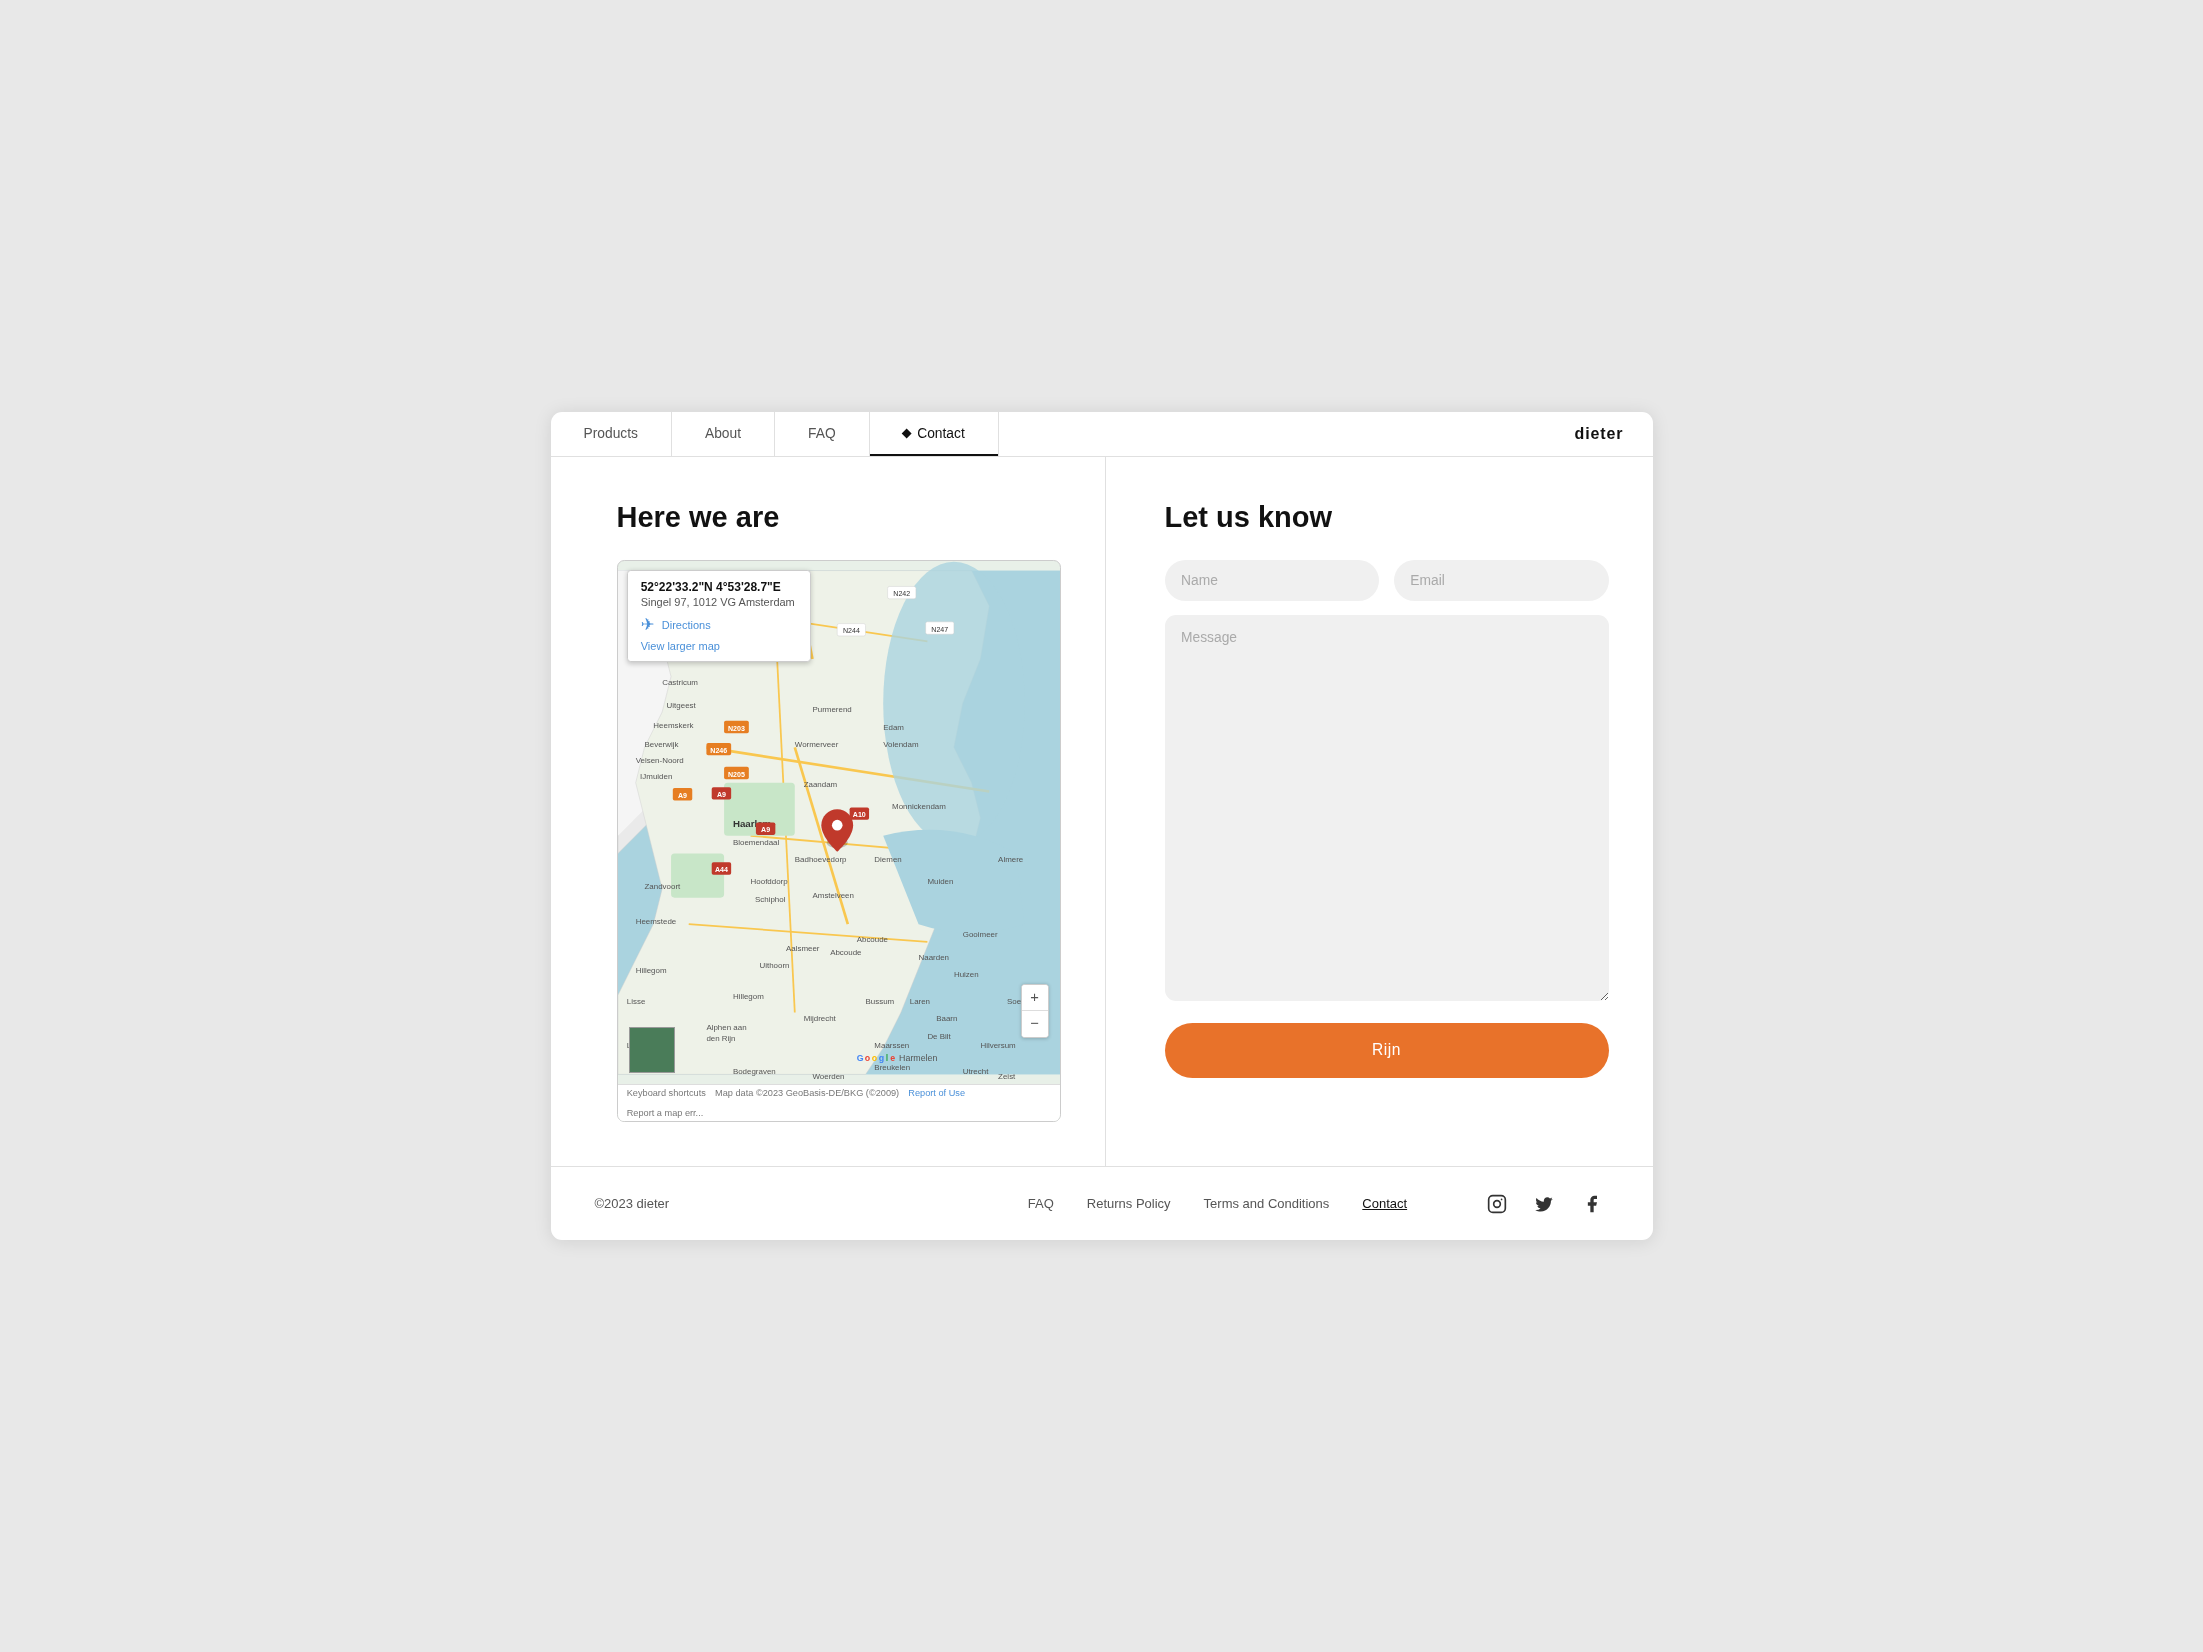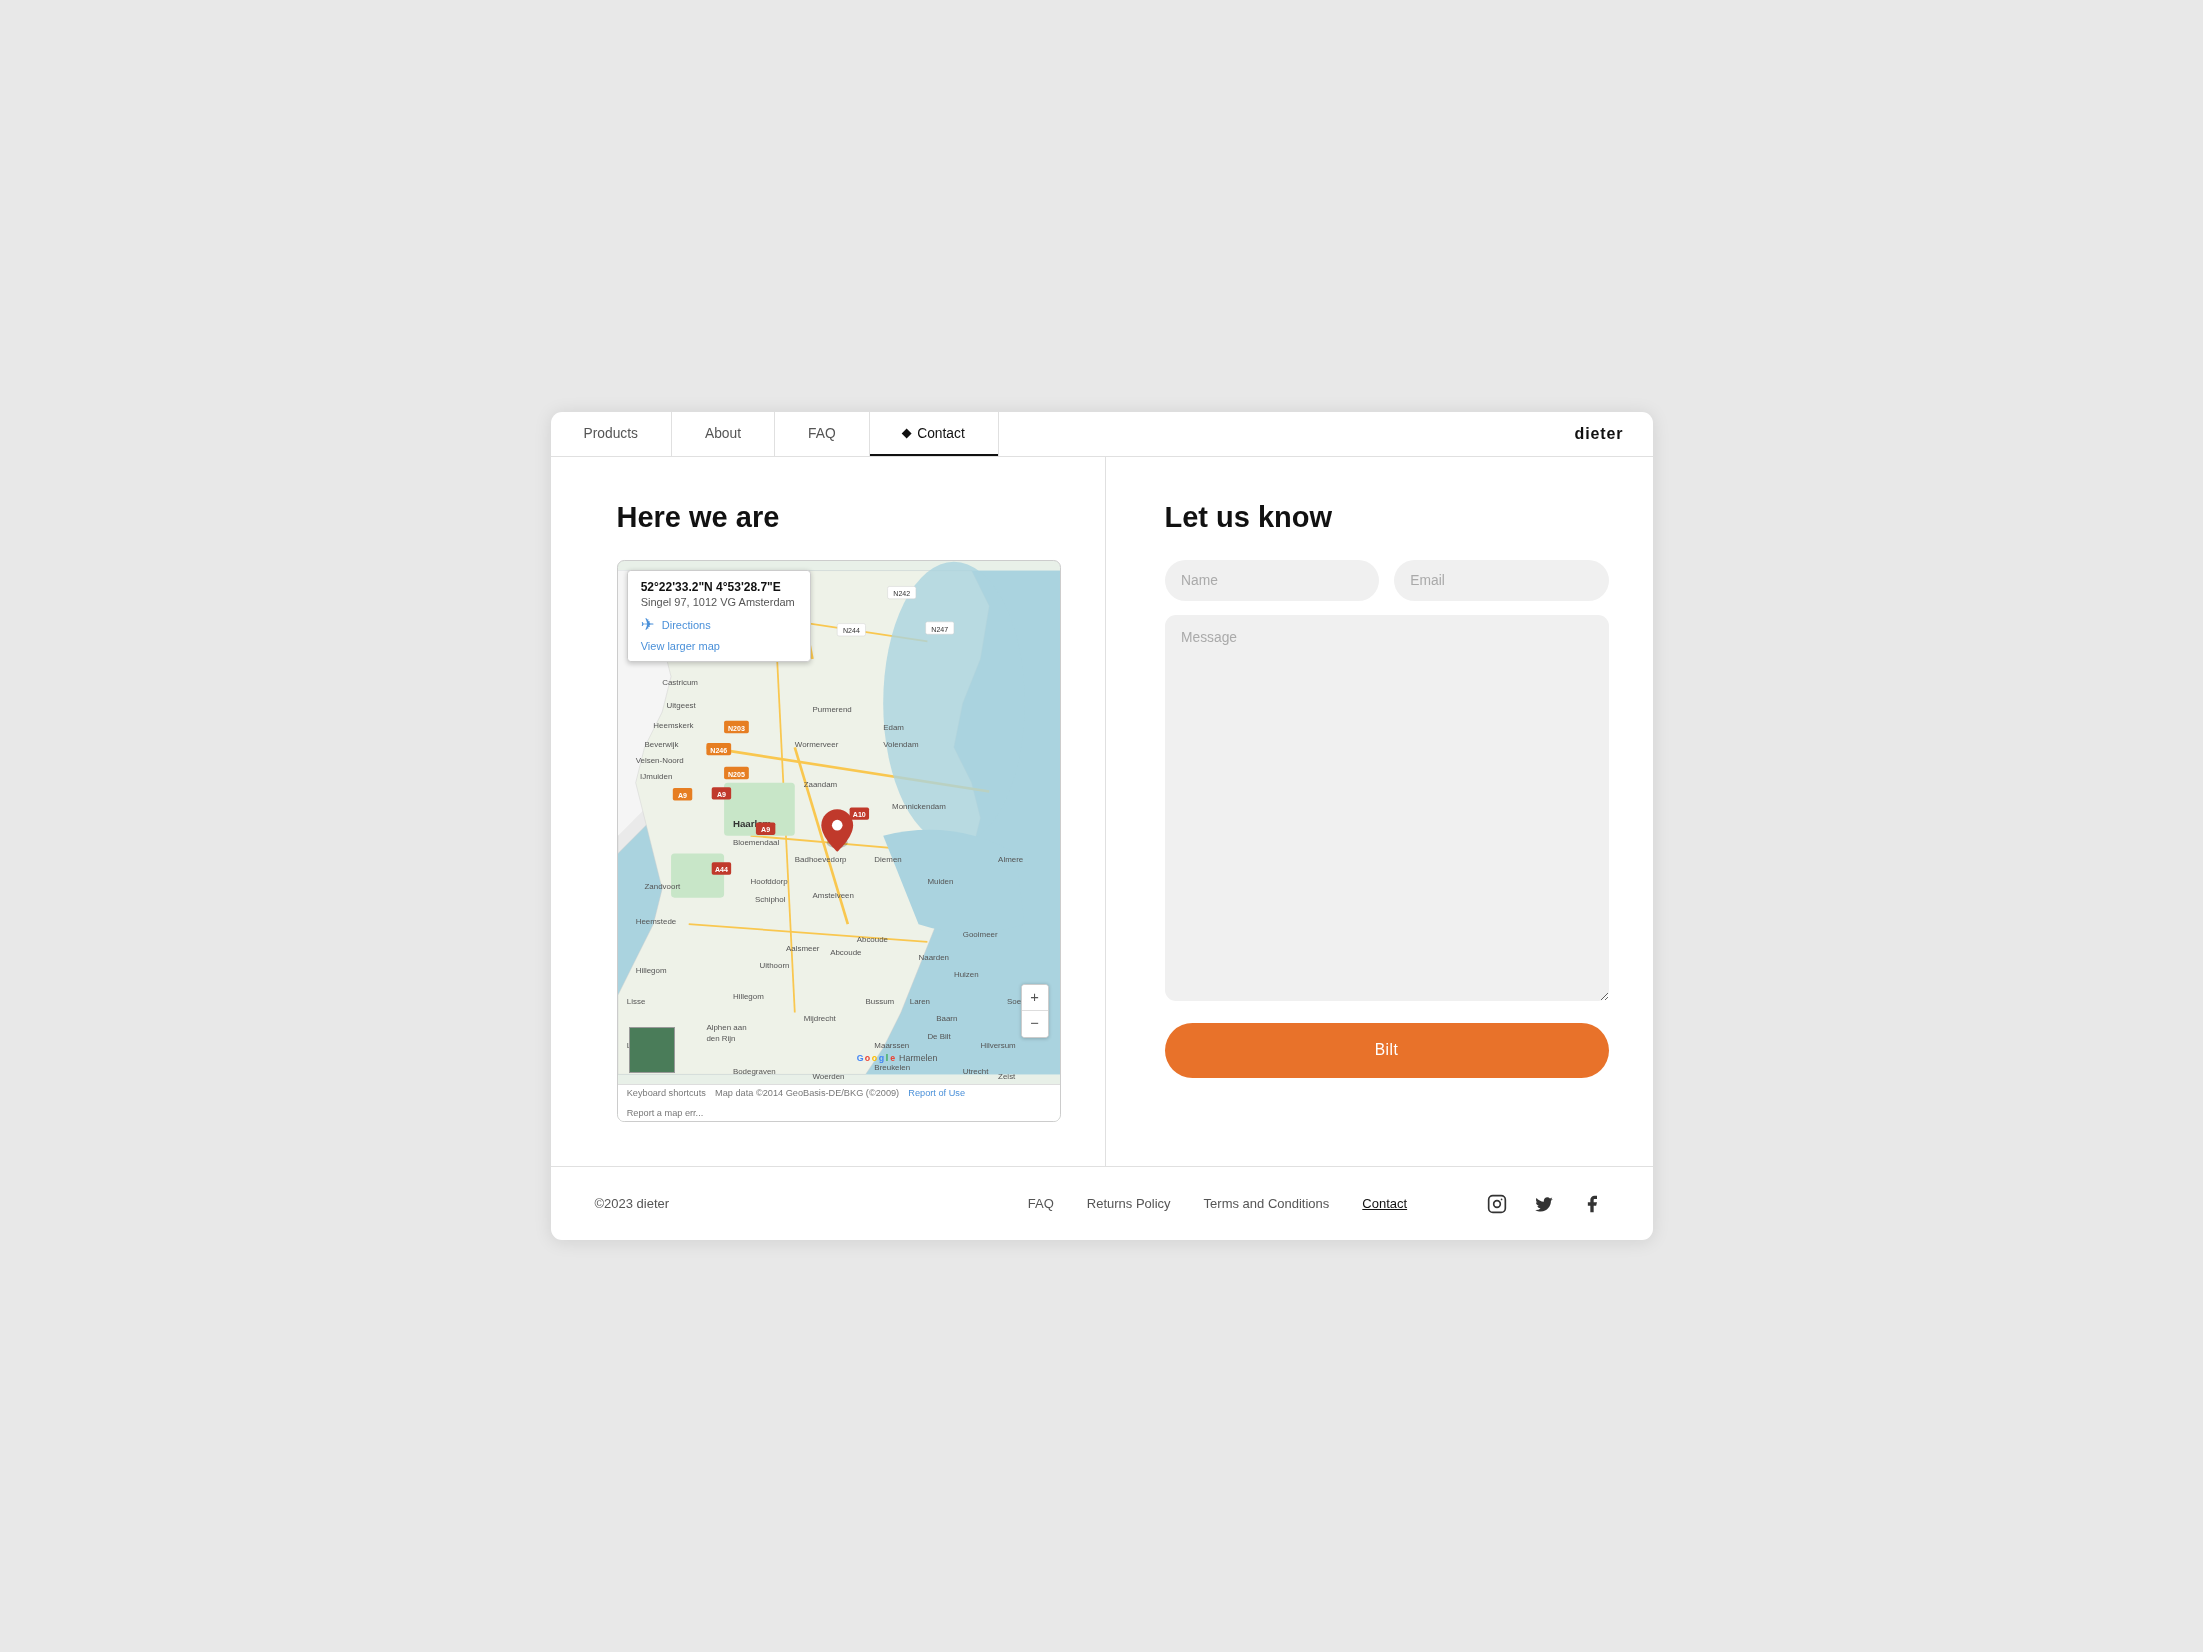--- a/index.html
+++ b/index.html
@@ -504,38 +504,38 @@
             <button>+</button>
             <button>−</button>
           </div>
 
           
           <div class="map-thumbnail"></div>
         </div>
 
         <div class="map-footer">
           <span>Keyboard shortcuts</span>
-          <span>Map data ©2014 GeoBasis-DE/BKG (©2009)</span>
+          <span>Map data ©2023 GeoBasis-DE/BKG (©2009)</span>
           <a style="color:#4a90d9; text-decoration: none;">Report of Use</a>
           <span>Report a map err...</span>
         </div>
       </div>
     </div>
 
     <div class="right-panel">
       <h2 class="section-title">Let us know</h2>
 
       <div class="form-row">
         <input class="form-input" type="text" placeholder="Name" style="">
         <input class="form-input" type="email" placeholder="Email" style="">
       </div>
 
       <textarea class="form-textarea" placeholder="Message" style=""></textarea>
 
-      <button class="send-button">Bilt</button>
+      <button class="send-button">Rijn</button>
     </div>
 
   </div>
 
   <footer class="footer">
     <span class="footer-copyright">©2023 dieter</span>
 
     <div class="footer-links">
       <a class="footer-link">FAQ</a>
       <a class="footer-link">Returns Policy</a>

